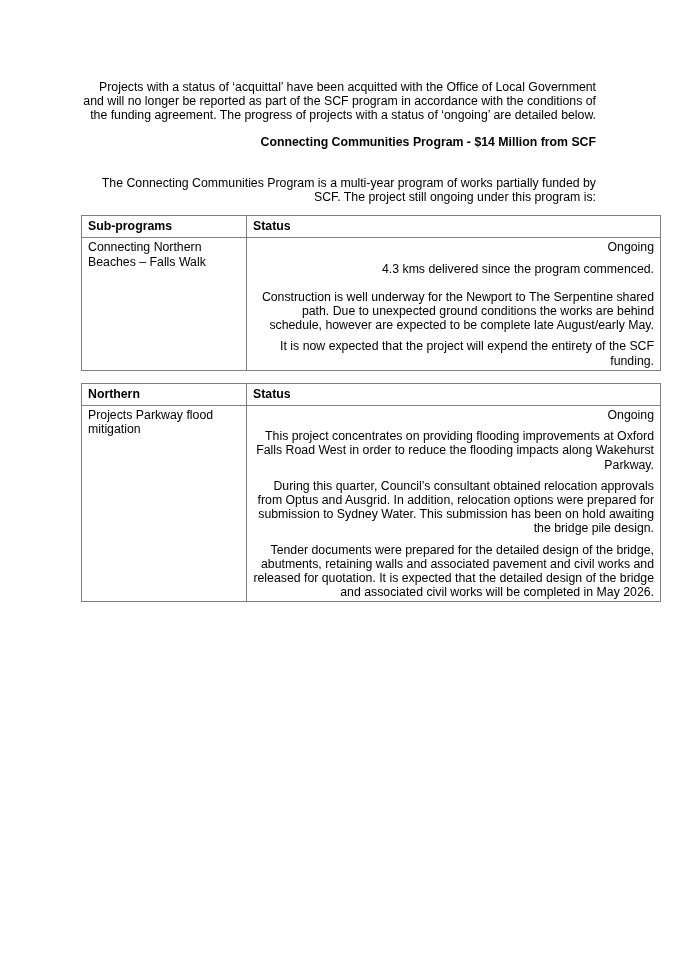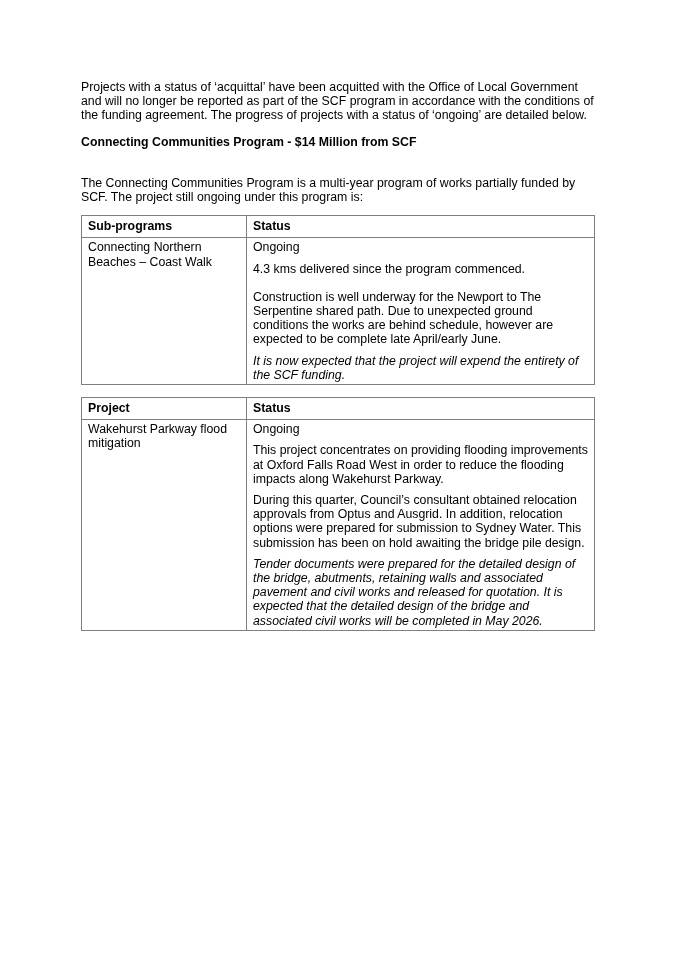--- a/index.html
+++ b/index.html
@@ -1,28 +1,28 @@
 <!DOCTYPE html>
 <html><head>
 <meta charset="utf-8">
 <style>
   html, body { margin: 0; padding: 0; background: #ffffff; }
   body { width: 675px; height: 954px; position: relative; overflow: hidden;
          font-family: "Liberation Sans", sans-serif; color: #000; font-size: 12.3px; line-height: 14.2px; }
   .page { position: absolute; left: 81px; top: 80px; width: 515px; }
-  p { margin: 0; }
+  p { margin: 0; text-align: right; }
   .intro { margin-bottom: 11px; }
   .h { font-weight: bold; margin-bottom: 11px; margin-top: 12px; }
   .para { margin-bottom: 11px; margin-top: 27px; }
-  table { border-collapse: collapse; width: 514px; table-layout: fixed; }
+  table { border-collapse: collapse; width: 580px; table-layout: fixed; }
   td, th { border: 1px solid #7f7f7f; vertical-align: top; text-align: left; padding: 2px 6px 2px 6px; }
   th { font-weight: bold; padding-top: 3px; padding-bottom: 4px; }
   col.c1 { width: 165px; }
   .status p { margin-bottom: 7px; }
-  .status p:last-child { margin-bottom: 0; font-style: italic; }
+  .status p:last-child { margin-bottom: 0; }
   .t1 { margin-bottom: 12px; }
 </style>
 </head>
 <body>
 
 <div class="page">
   <p class="intro">Projects with a status of ‘acquittal’ have been acquitted with the Office of Local Government and will no longer be reported as part of the SCF program in accordance with the conditions of the funding agreement. The progress of projects with a status of ‘ongoing’ are detailed below.</p>
 
   <p class="h">Connecting Communities Program - $14 Million from SCF</p>
   <p class="para">The Connecting Communities Program is a multi-year program of works partially funded by SCF. The project still ongoing under this program is:</p>
@@ -31,44 +31,44 @@
     <colgroup>
         <col class="c1">
         <col>
       </colgroup>
     <tbody>
         <tr>
       <th>Sub-programs</th>
       <th>Status</th>
     </tr>
     <tr>
-      <td>Connecting Northern Beaches – Coast Walk</td>
+      <td>Connecting Northern Beaches – Falls Walk</td>
       <td class="status">
         <p>Ongoing</p>
         <p style="margin-bottom:14px">4.3 kms delivered since the program commenced.</p>
-        <p>Construction is well underway for the Newport to The Serpentine shared path. Due to unexpected ground conditions the works are behind schedule, however are expected to be complete late April/early June.</p>
+        <p>Construction is well underway for the Newport to The Serpentine shared path. Due to unexpected ground conditions the works are behind schedule, however are expected to be complete late August/early May.</p>
         <p>It is now expected that the project will expend the entirety of the SCF funding.</p>
       </td>
     </tr>
   </tbody>
     </table>
 
 
   <table>
     <colgroup>
         <col class="c1">
         <col>
       </colgroup>
     <tbody>
         <tr>
-      <th>Project</th>
+      <th>Northern</th>
       <th>Status</th>
     </tr>
     <tr>
-      <td>Wakehurst Parkway flood mitigation</td>
+      <td>Projects Parkway flood mitigation</td>
       <td class="status">
         <p>Ongoing</p>
         <p>This project concentrates on providing flooding improvements at Oxford Falls Road West in order to reduce the flooding impacts along Wakehurst Parkway.</p>
         <p>During this quarter, Council’s consultant obtained relocation approvals from Optus and Ausgrid. In addition, relocation options were prepared for submission to Sydney Water. This submission has been on hold awaiting the bridge pile design.</p>
         <p>Tender documents were prepared for the detailed design of the bridge, abutments, retaining walls and associated pavement and civil works and released for quotation.  It is expected that the detailed design of the bridge and associated civil works will be completed in May 2026.</p>
       </td>
     </tr>
   </tbody>
     </table>
 </div>

